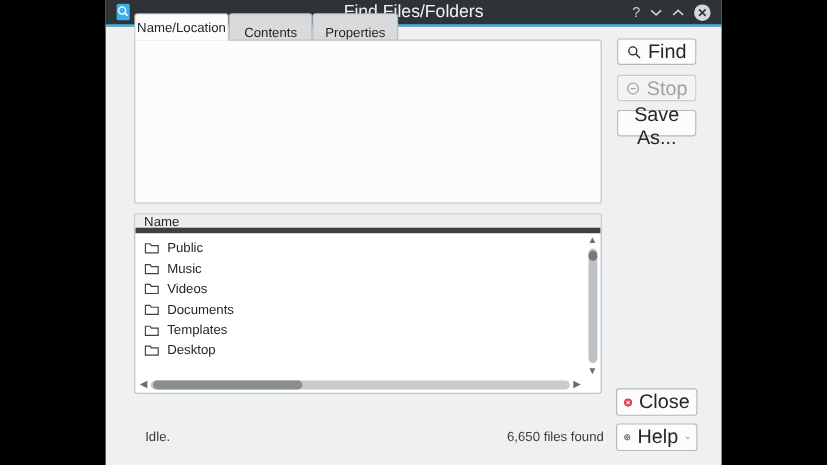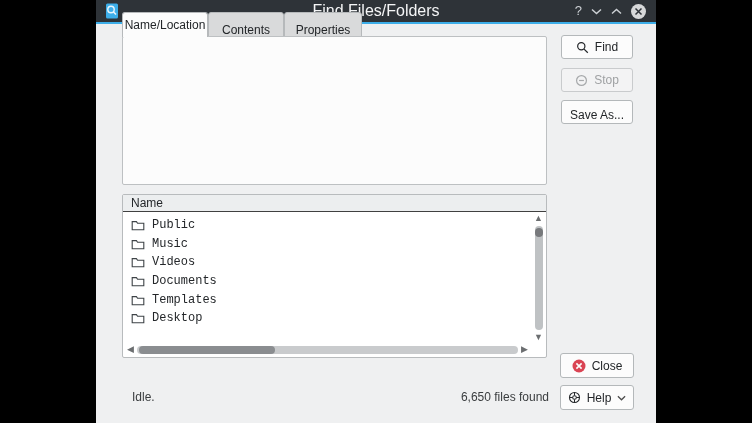--- a/index.html
+++ b/index.html
@@ -25,35 +25,35 @@
   
   .flabel{position:absolute;width:66px;text-align:right;line-height:24px;color:#232629;}
   .combo{position:absolute;height:24px;background:#fff;border:1px solid #b4b8ba;border-radius:3px;
          box-sizing:border-box;display:flex;align-items:center;padding-left:7px;}
   .combo.focused{border:1px solid #3daee9;}
   .combo .val{flex:1;color:#232629;}
   .combo .clear{flex:0 0 auto;margin-right:5px;display:flex;}
   .combo .chev{flex:0 0 auto;margin-right:6px;display:flex;}
   .btn{position:absolute;height:24px;background:#fcfcfc;border:1px solid #b4b8ba;border-radius:3px;
        box-sizing:border-box;display:flex;align-items:center;justify-content:center;gap:6px;
-       color:#232629;font-size:12px;cursor:default;}
+       color:#232629;font-size:18px;cursor:default;}
   .btn.disabled{color:#9fa1a3;background:#f3f3f4;border-color:#c9cbcd;}
   .cb{position:absolute;display:flex;align-items:center;gap:8px;height:16px;}
   .cb .box{width:14px;height:14px;box-sizing:border-box;border:1px solid #8e9193;border-radius:2px;
            background:#fcfcfc;display:flex;align-items:center;justify-content:center;}
   .cb .box.checked{border-color:#3daee9;background:#bfe4f7;}
   .cb .box.checked .inner{width:8px;height:8px;background:#2b9fe0;border-radius:1px;}
   
   .listframe{position:absolute;left:26px;top:194px;width:425px;height:164px;background:#fff;
              border:1px solid #b8bbbd;border-radius:2px;box-sizing:border-box;overflow:hidden;}
   .listheader{position:absolute;left:0;top:0;right:0;height:17px;background:#eceeef;
-              border-bottom:1px solid #404040;box-sizing:border-box;display:flex;align-items:center;
+              border-bottom:5px solid #404040;box-sizing:border-box;display:flex;align-items:center;
               padding-left:8px;color:#232629;}
   .items{position:absolute;left:1px;top:18px;right:15px;bottom:14px;overflow:hidden;padding-top:3px;}
-  .row{height:18.6px;display:flex;align-items:center;gap:7px;padding-left:7px;font-family:Liberation Mono, monospace;}
+  .row{height:18.6px;display:flex;align-items:center;gap:7px;padding-left:7px;}
   .row svg{flex:0 0 auto;}
   .vscroll{position:absolute;top:18px;right:1px;bottom:14px;width:13px;display:flex;
            flex-direction:column;align-items:center;}
   .vtrack{position:absolute;top:13px;bottom:13px;width:8px;left:2.5px;background:#bfc2c4;border-radius:4px;}
   .vthumb{position:absolute;top:15px;left:2.5px;width:8px;height:9px;background:#77797c;border-radius:4px;}
   .hscroll{position:absolute;left:1px;right:15px;bottom:1px;height:13px;}
   .htrack{position:absolute;left:13px;right:13px;top:2.5px;height:8px;background:#c9cbcd;border-radius:4px;}
   .hthumb{position:absolute;left:15px;top:2.5px;width:136px;height:8px;background:#8a8d90;border-radius:4px;}
   .scroll-arrow{color:#6b6e70;font-size:9px;line-height:13px;width:13px;text-align:center;}
   .sa-abs{position:absolute;}

